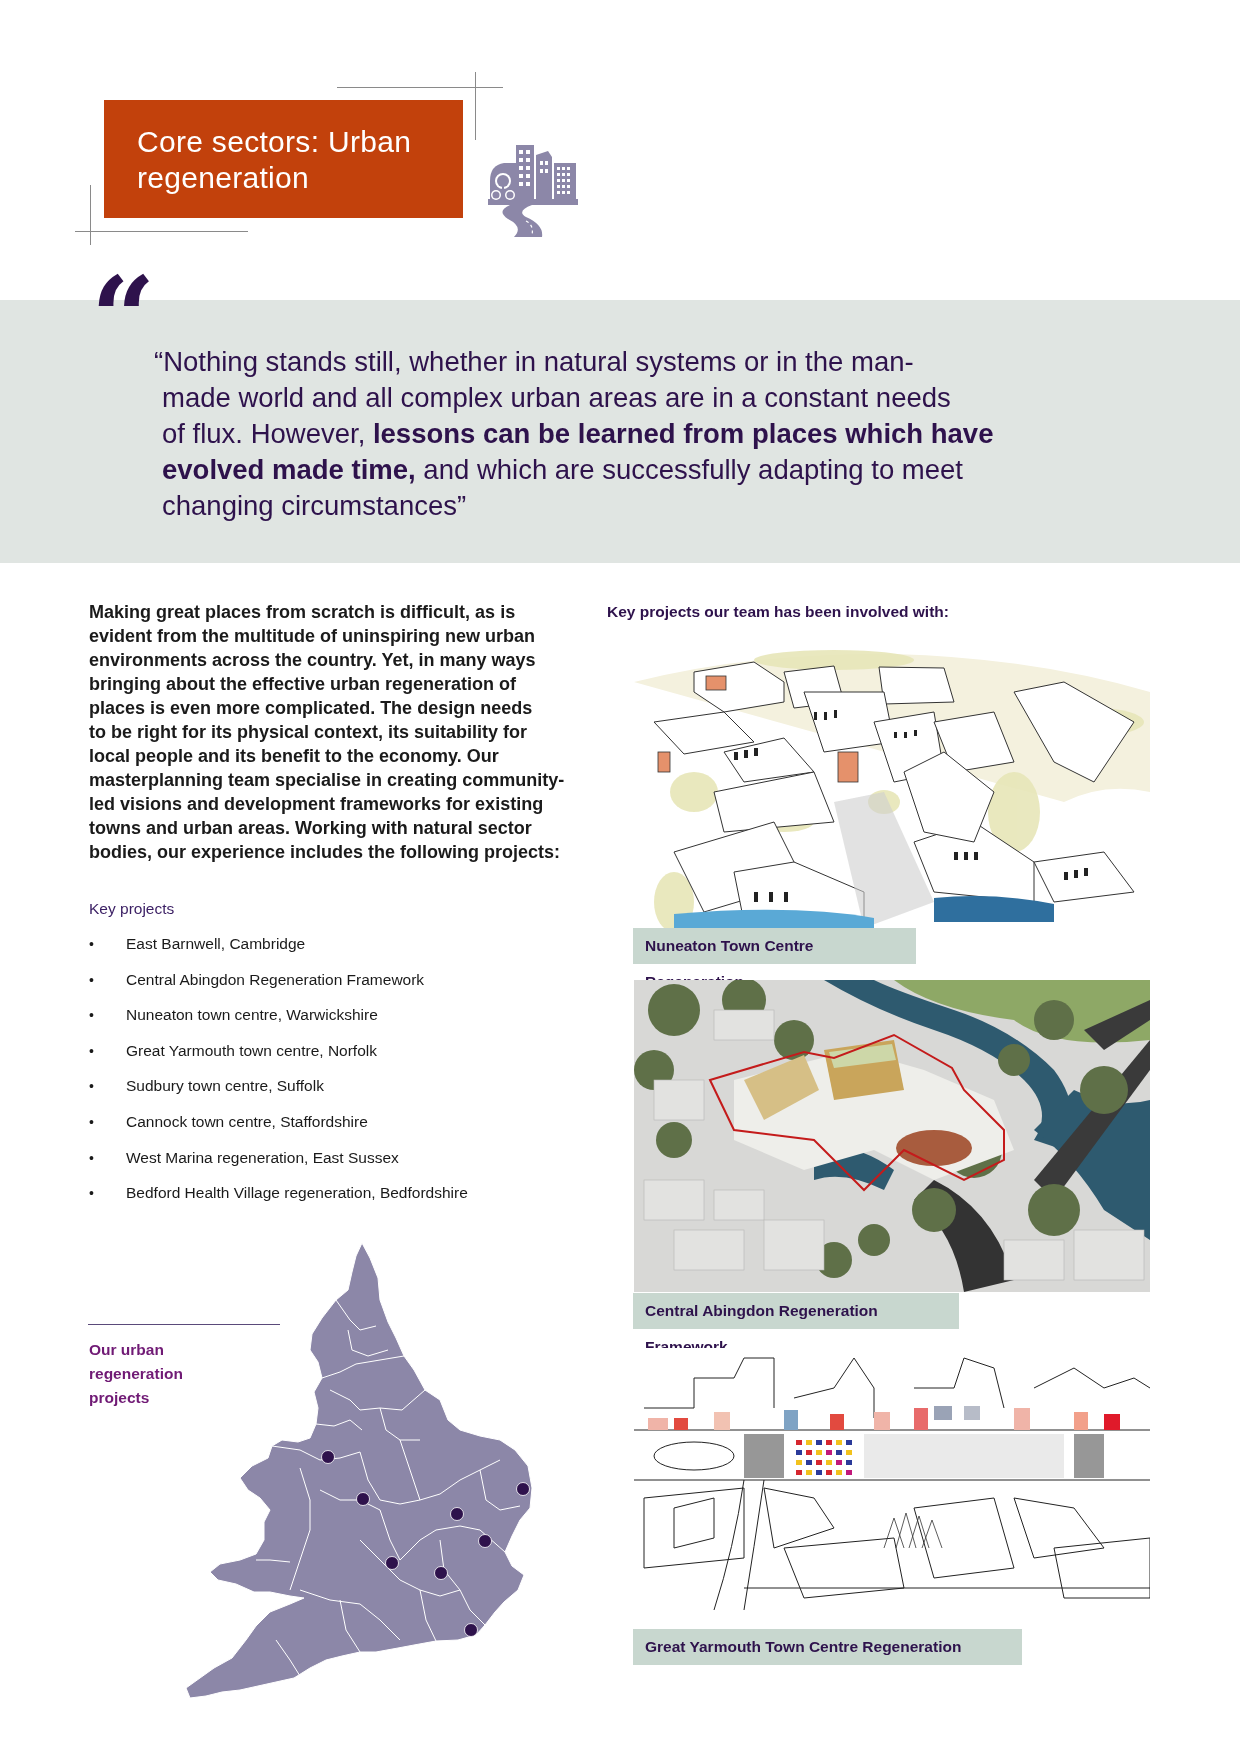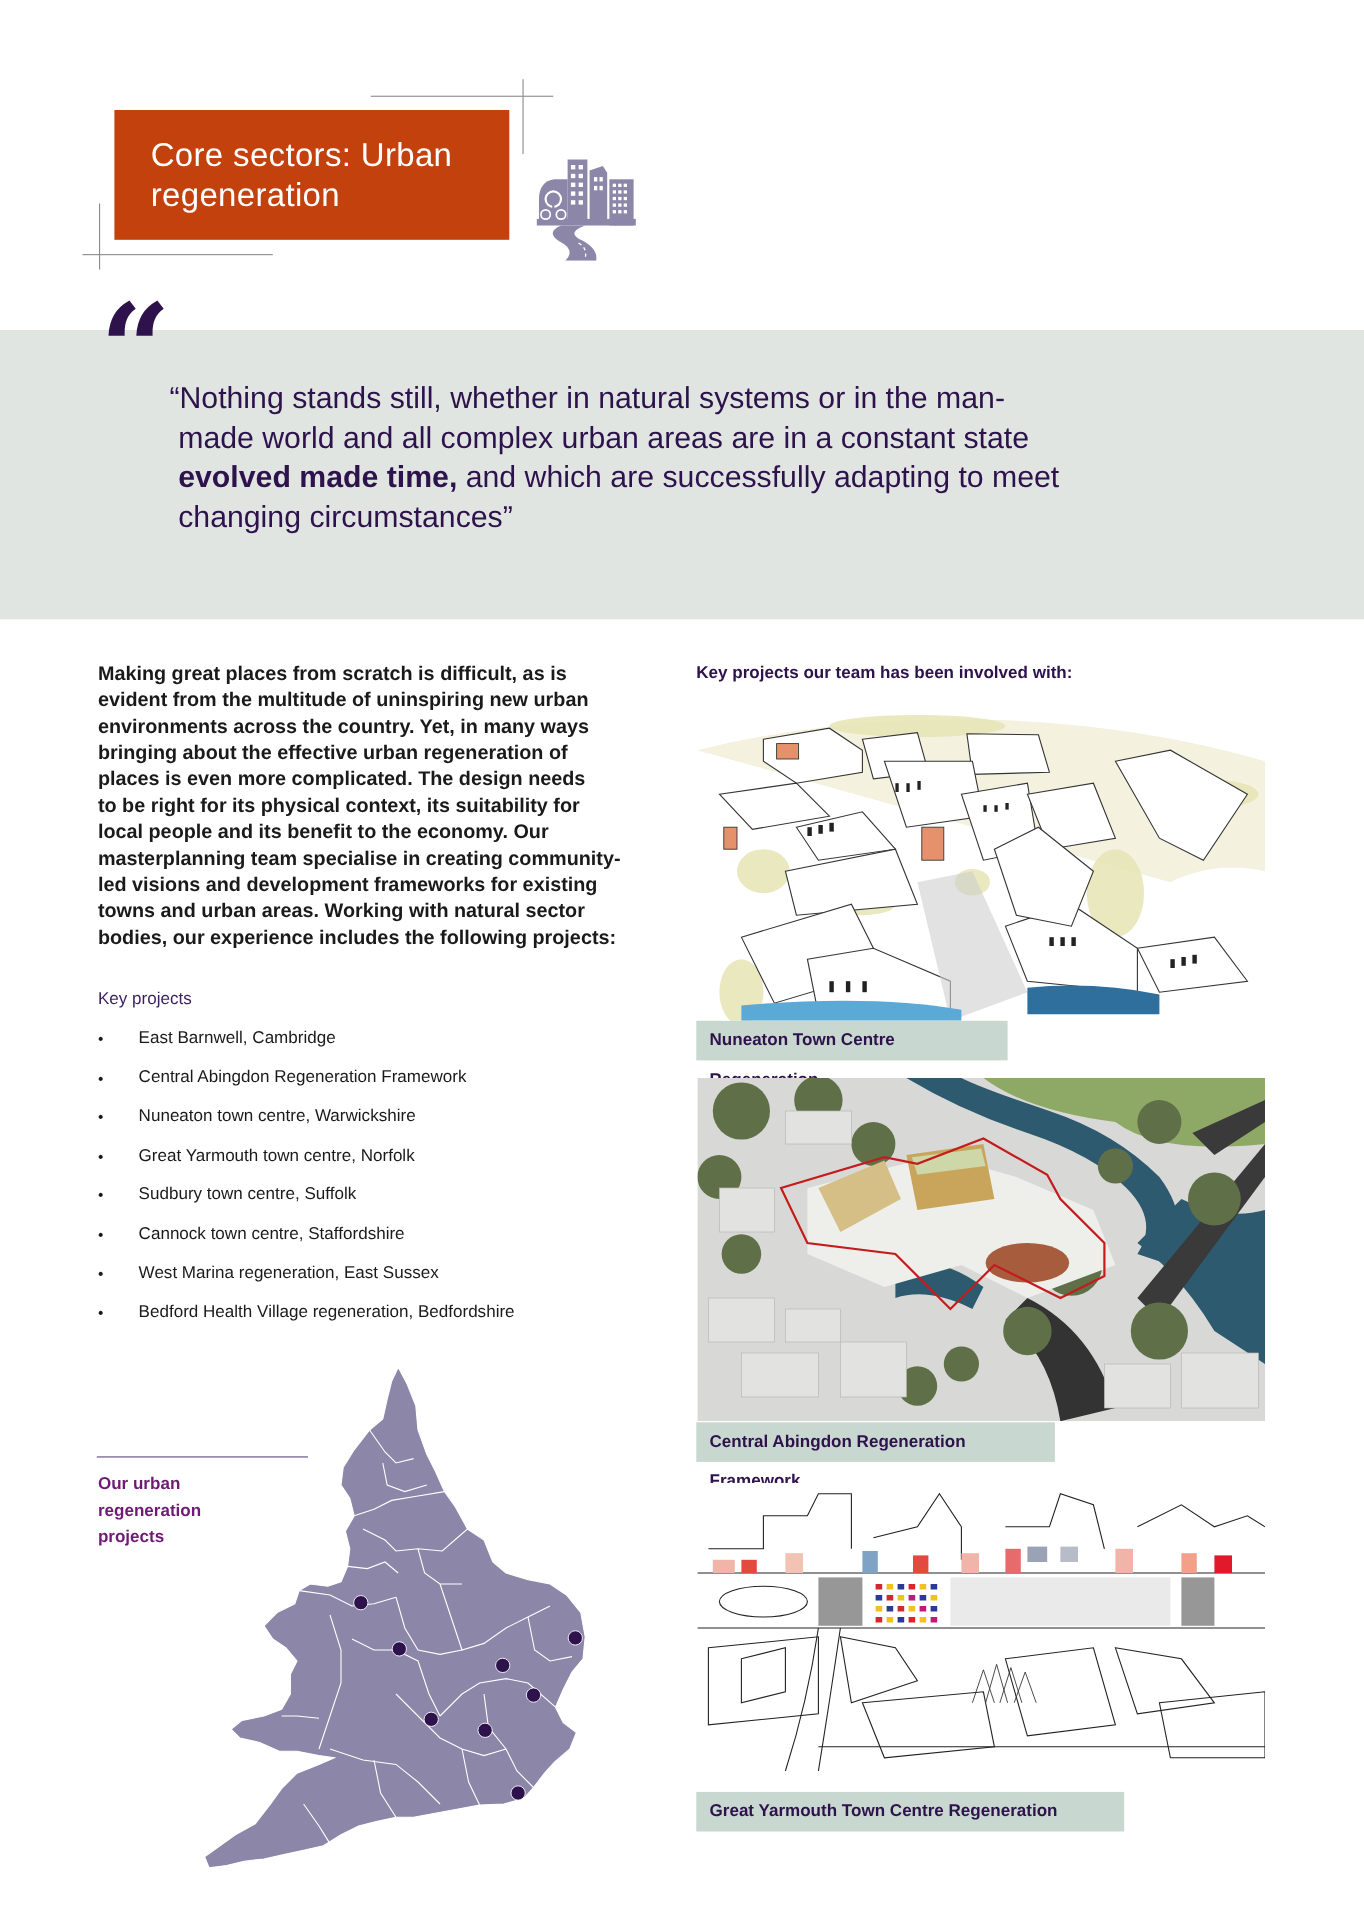--- a/index.html
+++ b/index.html
@@ -56,21 +56,21 @@
   
   #map-rule { position: absolute; left: 88px; top: 1324px; width: 192px; height: 1px; background: #5a4a7a; }
   #map-label {
     position: absolute; left: 89px; top: 1338px; width: 150px;
     font-size: 15.5px; line-height: 24px; font-weight: bold; color: #701a75;
   }
   #map { position: absolute; left: 180px; top: 1240px; width: 380px; height: 460px; }
 
   
   #proj-heading {
-    position: absolute; left: 633px; top: 603px; font-size: 15.5px; font-weight: bold; color: #2e124c;
+    position: absolute; left: 607px; top: 603px; font-size: 15.5px; font-weight: bold; color: #2e124c;
   }
   .proj-img { position: absolute; left: 634px; width: 516px; overflow: hidden; }
   .caption {
     position: absolute; left: 633px; height: 36px; background: #c8d7cf;
     color: #2e124c; font-size: 15.5px; font-weight: bold; line-height: 36px; padding-left: 12px;
   }
 </style>
 </head>
 <body>
 
@@ -139,21 +139,22 @@
       <rect x="16" y="44" width="2" height="14"></rect>
     <circle cx="10" cy="54" r="3.5"></circle>
       <circle cx="24" cy="54" r="3.5"></circle>
   </g>
 </svg>
 
 <div id="quote-band"></div>
 <div id="quote-mark">“</div>
 <div id="quote-text">
   <span class="ql"><span>“Nothing stands still, whether in natural systems or in the man-</span></span>
-  <span class="ql indent"><span>made world and all complex urban areas are in a constant state</span></span>
+  <span class="ql indent"><span>made world and all complex urban areas are in a constant needs</span></span>
+  <span class="ql indent"><span>of flux. However, </span><b>lessons can be learned from places which have</b></span>
   <span class="ql indent"><b>evolved made time,</b><span> and which are successfully adapting to meet</span></span>
   <span class="ql indent"><span>changing circumstances”</span></span>
 </div>
 
 <div id="intro">
   <span class="il">Making great places from scratch is difficult, as is</span>
   <span class="il">evident from the multitude of uninspiring new urban</span>
   <span class="il">environments across the country. Yet, in many ways</span>
   <span class="il">bringing about the effective urban regeneration of</span>
   <span class="il">places is even more complicated. The design needs</span>

